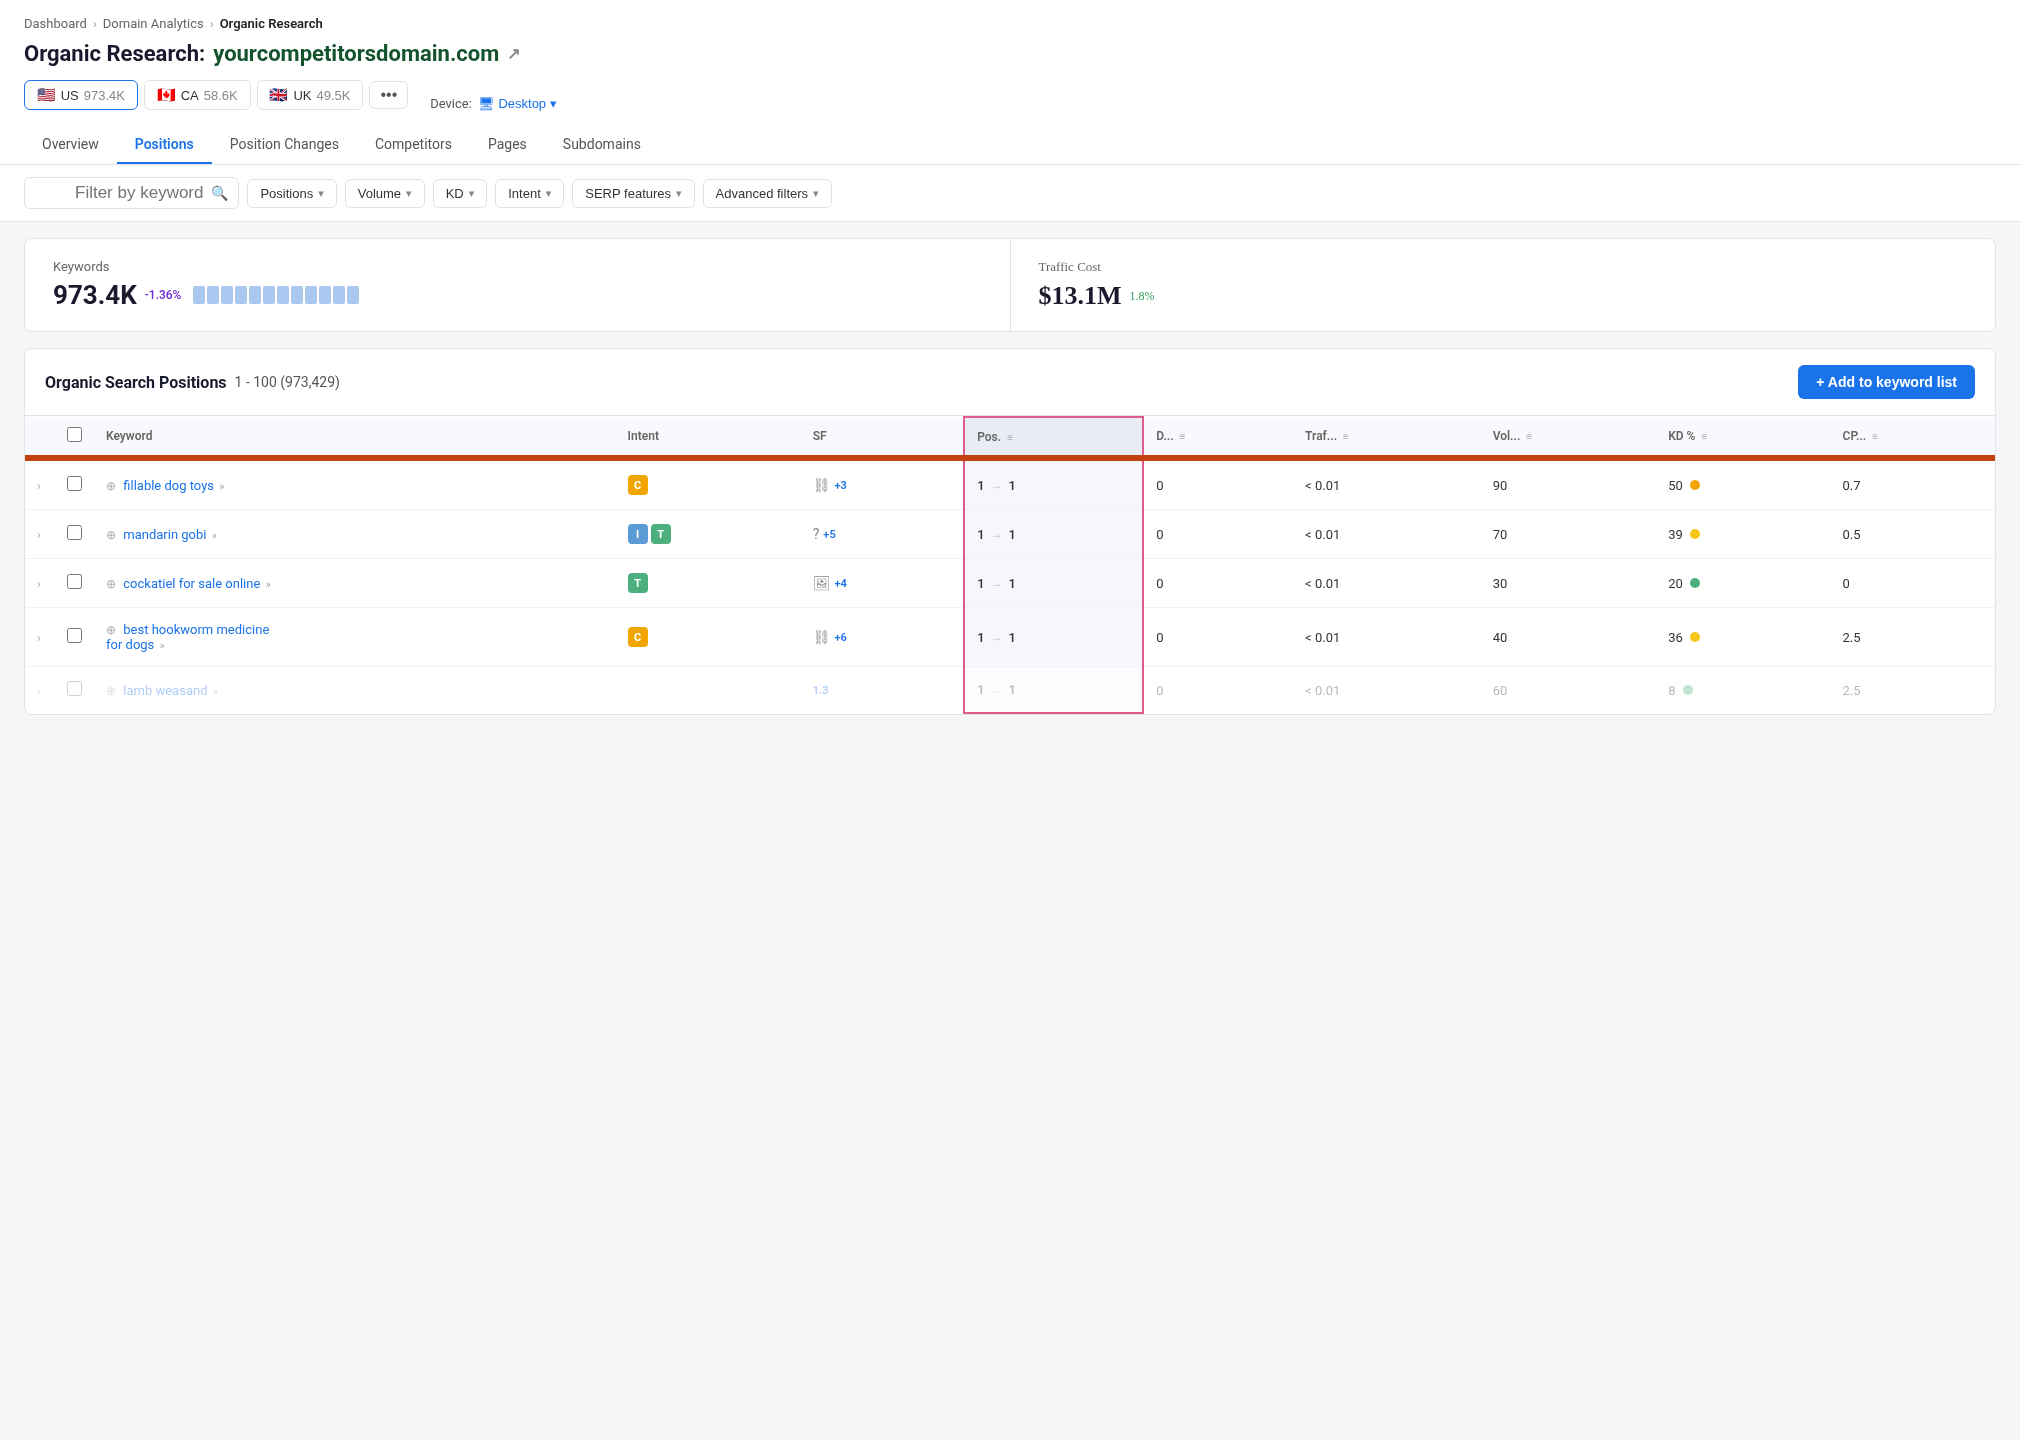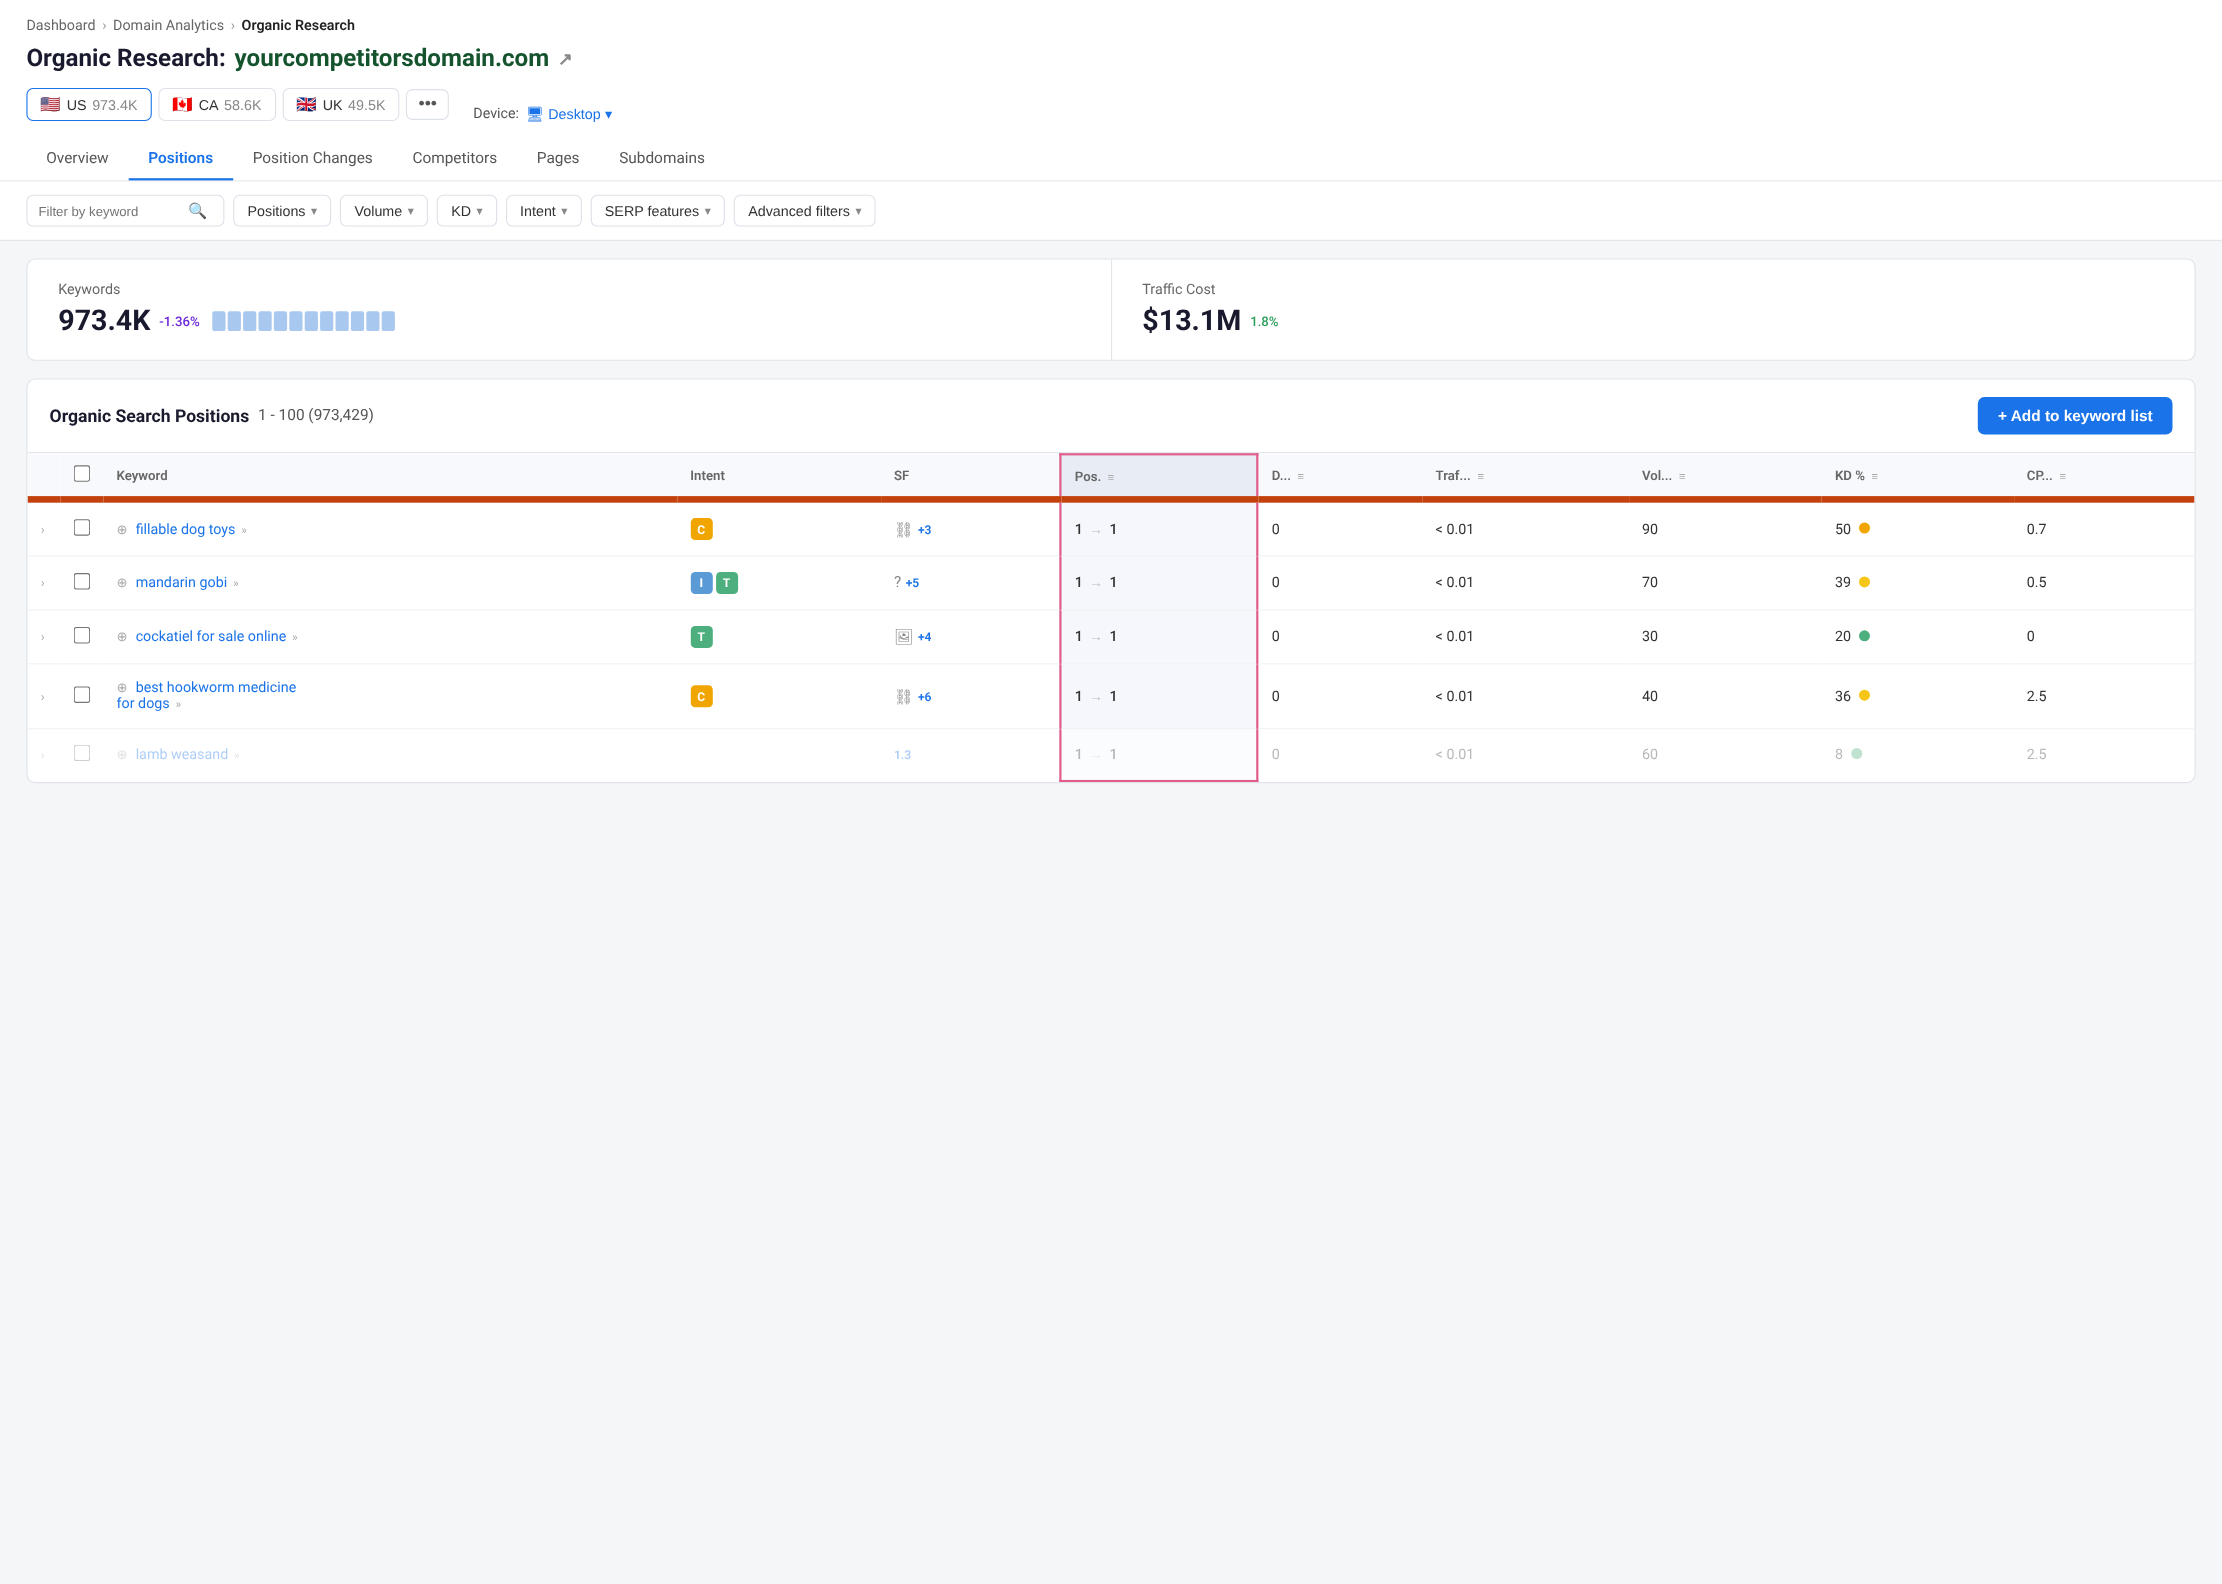--- a/index.html
+++ b/index.html
@@ -144,24 +144,25 @@
       border: 1.5px solid #dde1e8;
       border-radius: 6px;
       padding: 5px 10px;
       background: #fff;
       gap: 6px;
       min-width: 180px;
     }
     .search-input-wrap input {
       border: none;
       outline: none;
-      font-size: 12px;
+      font-size: 17px;
       color: #8b5cf6;
       width: 130px;
       background: transparent;
+      margin-left: 40px;
     }
     .search-icon { color: #888; font-size: 14px; }
     .filter-btn {
       display: flex;
       align-items: center;
       gap: 5px;
       padding: 6px 12px;
       border: 1.5px solid #dde1e8;
       border-radius: 6px;
       background: #fff;
@@ -176,21 +177,21 @@
       border-radius: 8px;
       border: 1px solid #e0e3e8;
       display: flex;
       align-items: stretch;
     }
     .stat-block {
       flex: 1;
       padding: 20px 28px;
       border-right: 1px solid #e0e3e8;
     }
-    .stat-block:last-child { border-right: none; }
+    .stat-block:last-child { border-right: none; font-family: Liberation Serif, serif; }
     .stat-label {
       font-size: 13px;
       color: #666;
       margin-bottom: 6px;
     }
     .stat-main {
       display: flex;
       align-items: center;
       gap: 8px;
       flex-wrap: wrap;

